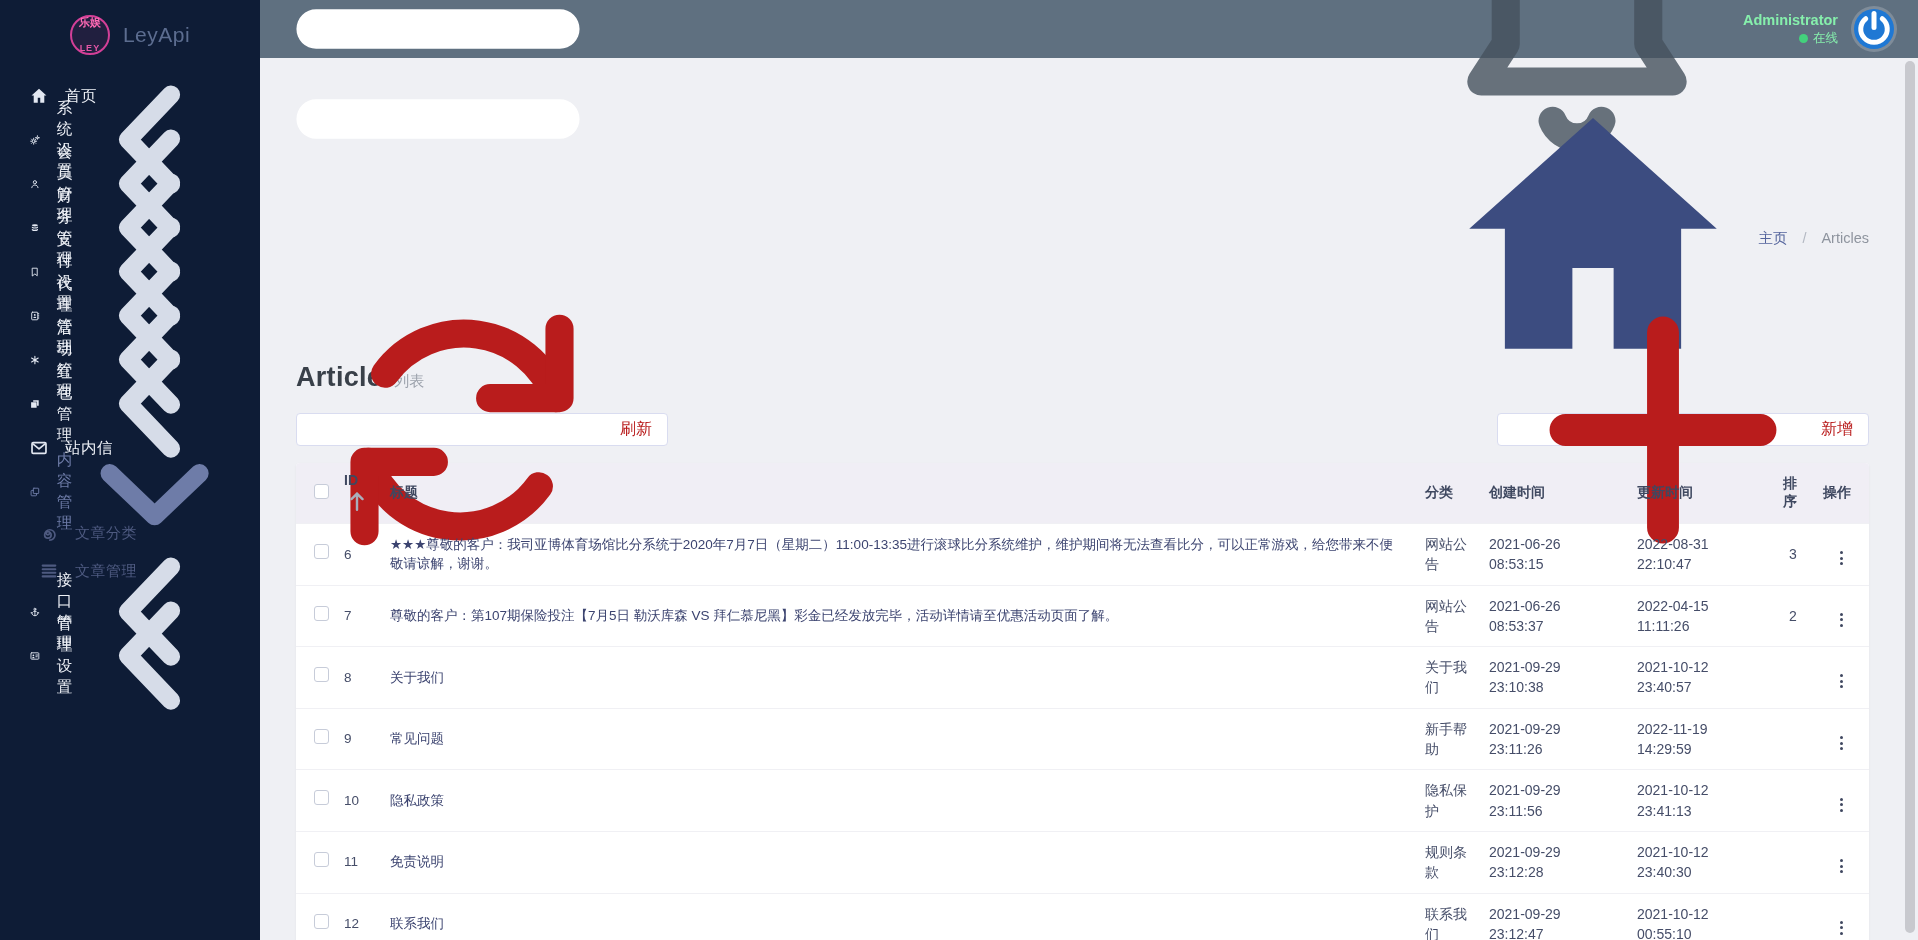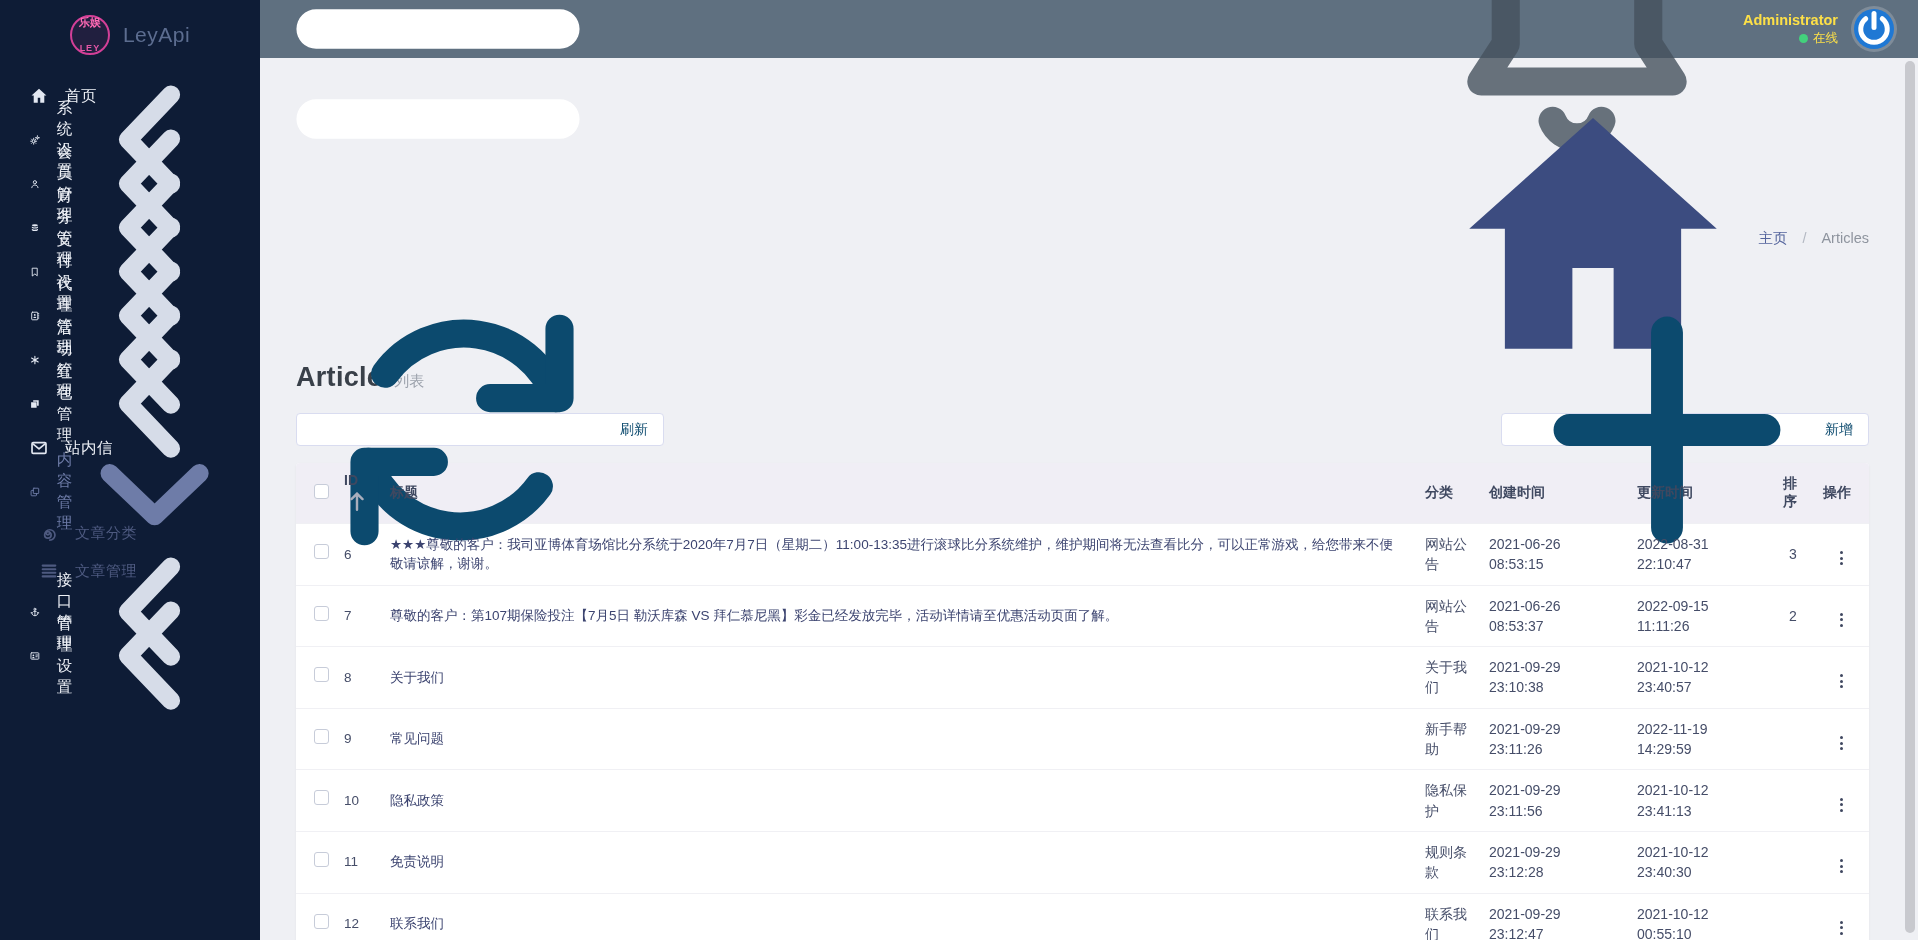--- a/index.html
+++ b/index.html
@@ -30,21 +30,21 @@
   .m-sub .m-icon { color:#4e5a80; }
 
   
   .main { flex:1; display:flex; flex-direction:column; min-width:0; }
   .navbar { height:58px; background:#5f7080; display:flex; align-items:center; padding:0 24px 0 28px; flex-shrink:0; }
   .hamburger { color:#fff; display:flex; cursor:pointer; }
   .hamburger svg { width:19px; height:19px; }
   .nav-right { margin-left:auto; display:flex; align-items:center; gap:16px; }
   .bell { color:#46525e; opacity:.8; display:flex; cursor:pointer; }
   .bell svg { width:20px; height:20px; }
-  .user-block { text-align:right; color:#fde047; line-height:1.3; cursor:pointer; }
+  .user-block { text-align:right; color:#86efac; line-height:1.3; cursor:pointer; }
   .user-name { font-size:14.5px; font-weight:600; }
   .user-status { font-size:12.5px; display:flex; align-items:center; justify-content:flex-end; gap:5px; }
   .status-dot { width:9px; height:9px; border-radius:50%; background:#43d17c; display:inline-block; }
   .avatar { width:40px; height:40px; border-radius:50%; background:#1f78d4; box-shadow:0 0 0 3px rgba(255,255,255,.20);
     color:#fff; display:flex; align-items:center; justify-content:center; cursor:pointer; }
   .avatar svg { width:22px; height:22px; }
 
   .content { flex:1; padding:30px 49px 0 36px; position:relative; }
 
   .page-head { display:flex; align-items:flex-end; justify-content:space-between; }
@@ -54,21 +54,21 @@
   .breadcrumb { display:flex; align-items:center; gap:15px; font-size:14.5px; padding-bottom:5px; }
   .bc-home-icon { color:#3c4c80; display:flex; }
   .bc-home-icon svg { width:15px; height:15px; }
   .bc-link { color:#54649c; text-decoration:none; cursor:pointer; }
   .bc-sep { color:#b3b8c2; }
   .bc-current { color:#8e949e; }
 
   .toolbar { display:flex; justify-content:space-between; margin-top:20px; }
   .toolbar-left { display:flex; gap:9px; }
   .btn { display:inline-flex; align-items:center; gap:8px; height:33px; padding:0 15px; background:#fff;
-    border:1px solid #d9dcf0; border-radius:4px; color:#0c4a6e; font-size:14px; cursor:pointer; font-family:inherit; }
+    border:1px solid #d9dcf0; border-radius:4px; color:#b91c1c; font-size:16px; cursor:pointer; font-family:inherit; }
   .btn .bi { display:flex; }
   .btn svg { width:14px; height:14px; }
 
   .card { margin-top:17px; background:#fff; border-radius:4px; box-shadow:0 1px 3px rgba(20,22,48,.05); overflow:hidden; }
   table.grid { width:100%; border-collapse:collapse; table-layout:fixed; }
   thead th { background:#f0eef5; color:#3f4860; font-weight:600; font-size:14px; text-align:left;
     padding:9px 10px; height:57px; vertical-align:middle; }
   th.col-check, td.cell-check { padding:0 0 0 18px; }
   .id-head { display:flex; flex-direction:column; align-items:flex-start; gap:0; }
   .sort-arrow { color:#a9aebc; display:flex; cursor:pointer; }
@@ -399,21 +399,21 @@
                     <i></i>
                     <i></i>
                   </span></td>
               </tr>
               <tr>
                 <td class="cell-check"><span class="checkbox"></span></td>
                 <td class="cell-id">7</td>
                 <td class="cell-title">尊敬的客户：第107期保险投注【7月5日 勒沃库森 VS 拜仁慕尼黑】彩金已经发放完毕，活动详情请至优惠活动页面了解。</td>
                 <td class="cell-cat">网站公告</td>
                 <td class="cell-date">2021-06-26 08:53:37</td>
-                <td class="cell-date">2022-09-15 11:11:26</td>
+                <td class="cell-date">2022-04-15 11:11:26</td>
                 <td class="cell-sort">2</td>
                 <td class="cell-actions"><span class="dots">
                     <i></i>
                     <i></i>
                     <i></i>
                   </span></td>
               </tr>
               <tr>
                 <td class="cell-check"><span class="checkbox"></span></td>
                 <td class="cell-id">8</td>

